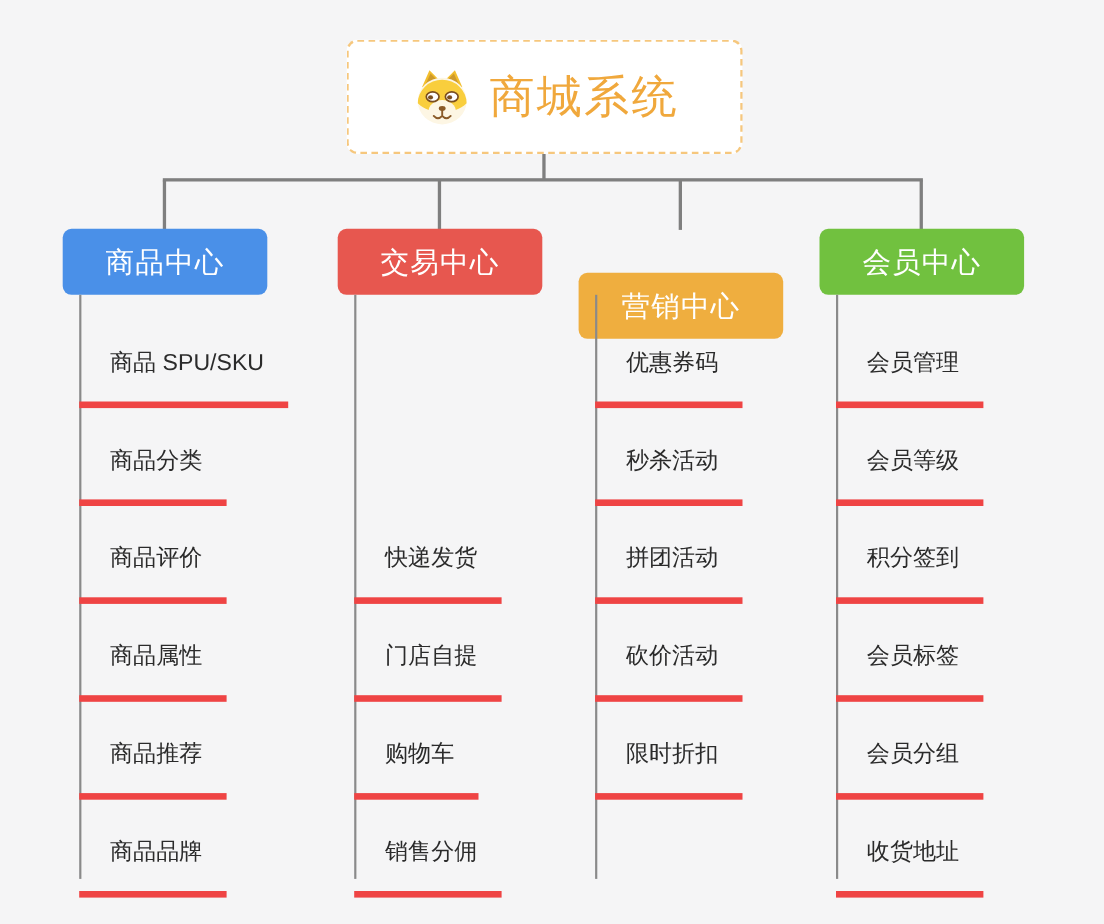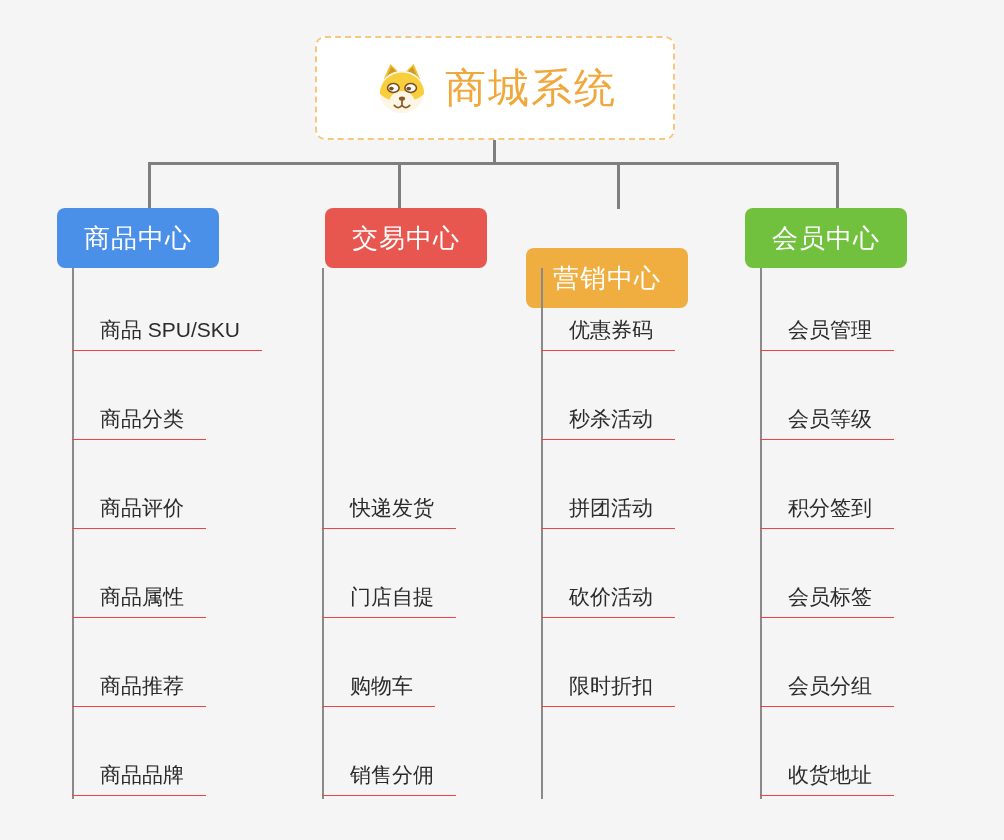--- a/index.html
+++ b/index.html
@@ -31,41 +31,41 @@
   .dog{display:flex;align-items:center;}
   
   .line{position:absolute;background:#7F7F7F;}
   .stem {left:493px;top:140px;width:3px;height:23px;}
   .hbar {left:148px;top:162px;width:691px;height:3px;}
   .drop {top:164px;width:3px;height:45px;}
   .d1{left:148px}.d2{left:398px}.d3{left:617px}.d4{left:836px}
   
   .branch{
     position:absolute;top:208px;
-    width:162px;height:60px;
+    width:186px;height:60px;
     border-radius:8px;
     display:flex;align-items:center;justify-content:center;
     color:#FFFFFF;
     font-size:26px;
     letter-spacing:1px;
     cursor:default;
   }
-  .b1{left:57px}.b2{left:325px}.b3{left:526px}.b4{left:745px}
+  .b1{left:57px}.b2{left:307px}.b3{left:526px}.b4{left:745px}
   
   .col{position:absolute;top:268px;width:240px;height:531px;}
   .c1{left:72px}.c2{left:322px}.c3{left:541px}.c4{left:760px}
   .trunk{
     position:absolute;left:0;top:0;
     width:2px;height:531px;
     background:#8A8A8A;
   }
   .item{
     position:absolute;left:0;
-    padding:0 22px 7px 28px;
-    border-bottom:1px solid #ef4444;
+    padding:0 22px 22px 28px;
+    border-bottom:6px solid #ef4444;
     font-size:21px;
     line-height:27px;
     color:#2B2B2B;
     white-space:nowrap;
     cursor:default;
   }
   .r1{top:48px}.r2{top:137px}.r3{top:226px}.r4{top:315px}.r5{top:404px}.r6{top:493px}
 </style>
 </head>
 <body>

